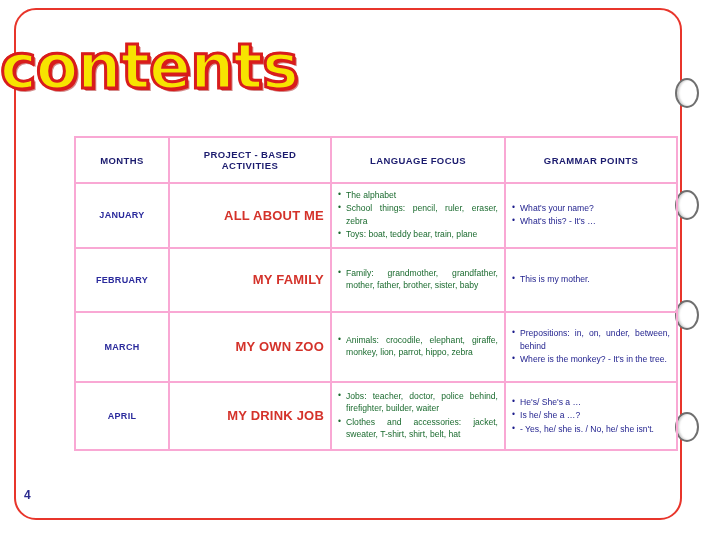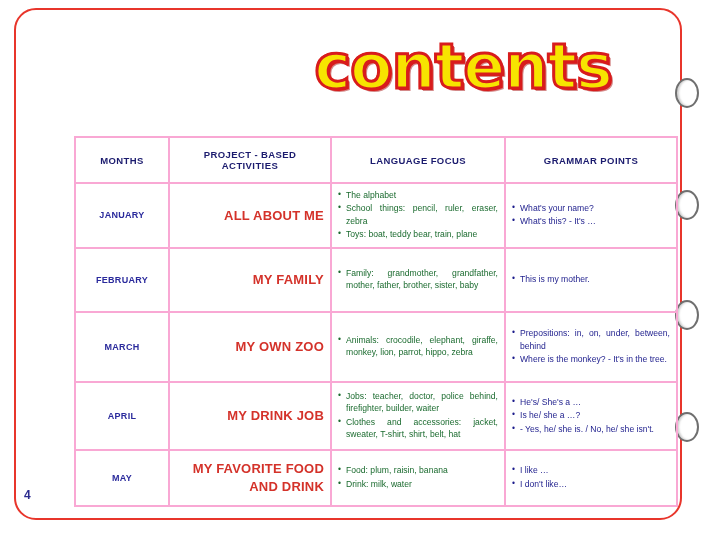--- a/index.html
+++ b/index.html
@@ -48,21 +48,21 @@
   .hole.h2 { top: 190px; }
   .hole.h3 { top: 300px; }
   .hole.h4 { top: 412px; }
 
   
   .title {
     position: absolute;
     left: 0;
     top: 36px;
     width: 612px;
-    text-align: right;
+    text-align: left;
     font-family: "DejaVu Sans", sans-serif;
     font-weight: bold;
     font-size: 62px;
     letter-spacing: -1px;
     color: #f7e400;
     text-transform: lowercase;
     line-height: 1;
     -webkit-text-stroke: 3px #d81c1c;
     text-shadow:
       2px 2px 0 #d81c1c,
@@ -267,36 +267,20 @@
           </td>
           <td class="cell">
             <ul>
               <li>He's/ She's a …</li>
               <li>Is he/ she a …?</li>
               <li style="padding-left:8px">- Yes, he/ she is. / No, he/ she isn't.</li>
             </ul>
           </td>
         </tr>
 
-        <tr class="r5">
-          <td class="month">MAY</td>
-          <td class="project">MY FAVORITE FOOD AND DRINK</td>
-          <td class="cell lang">
-            <ul>
-              <li>Food: plum, raisin, banana</li>
-              <li>Drink: milk, water</li>
-            </ul>
-          </td>
-          <td class="cell">
-            <ul>
-              <li>I like …</li>
-              <li>I don't like…</li>
-            </ul>
-          </td>
-        </tr>
       </tbody>
     </table>
   </div>
 
   <div class="page-number">4</div>
 
 
 </div>
 
 </body></html>

